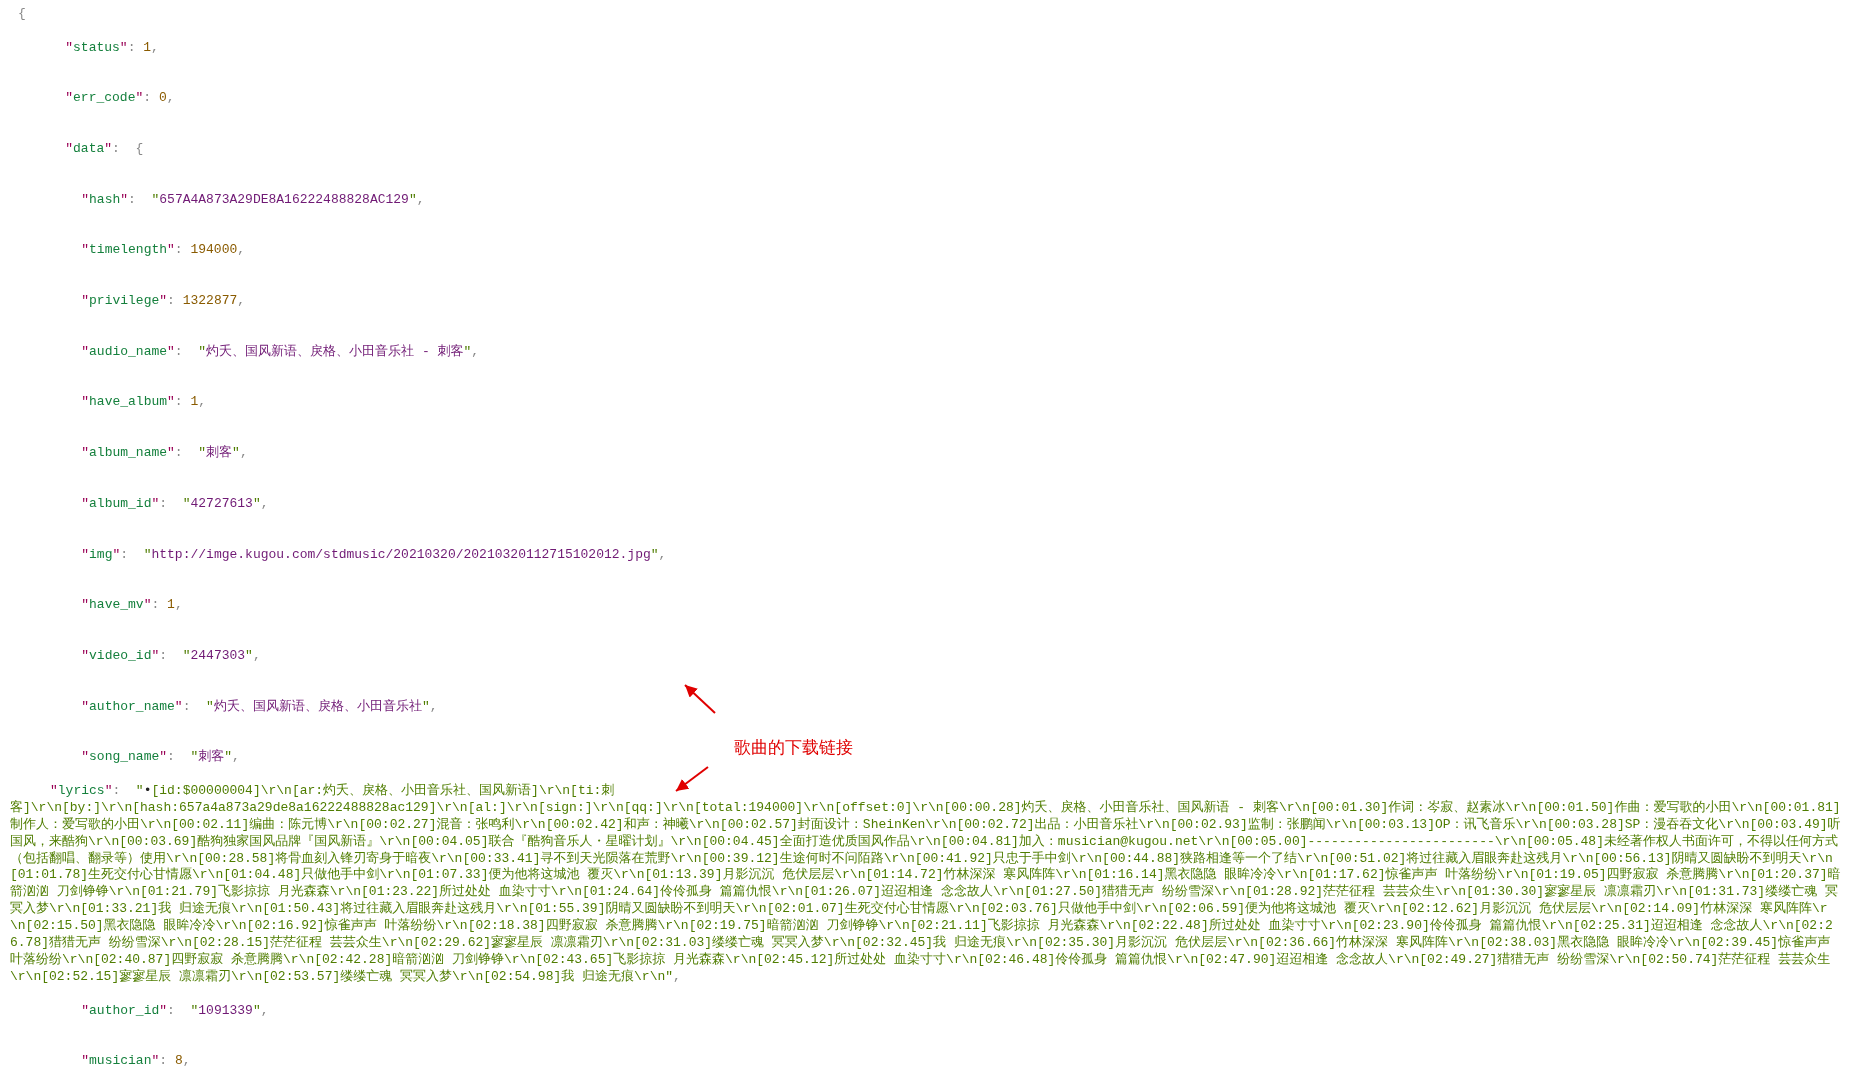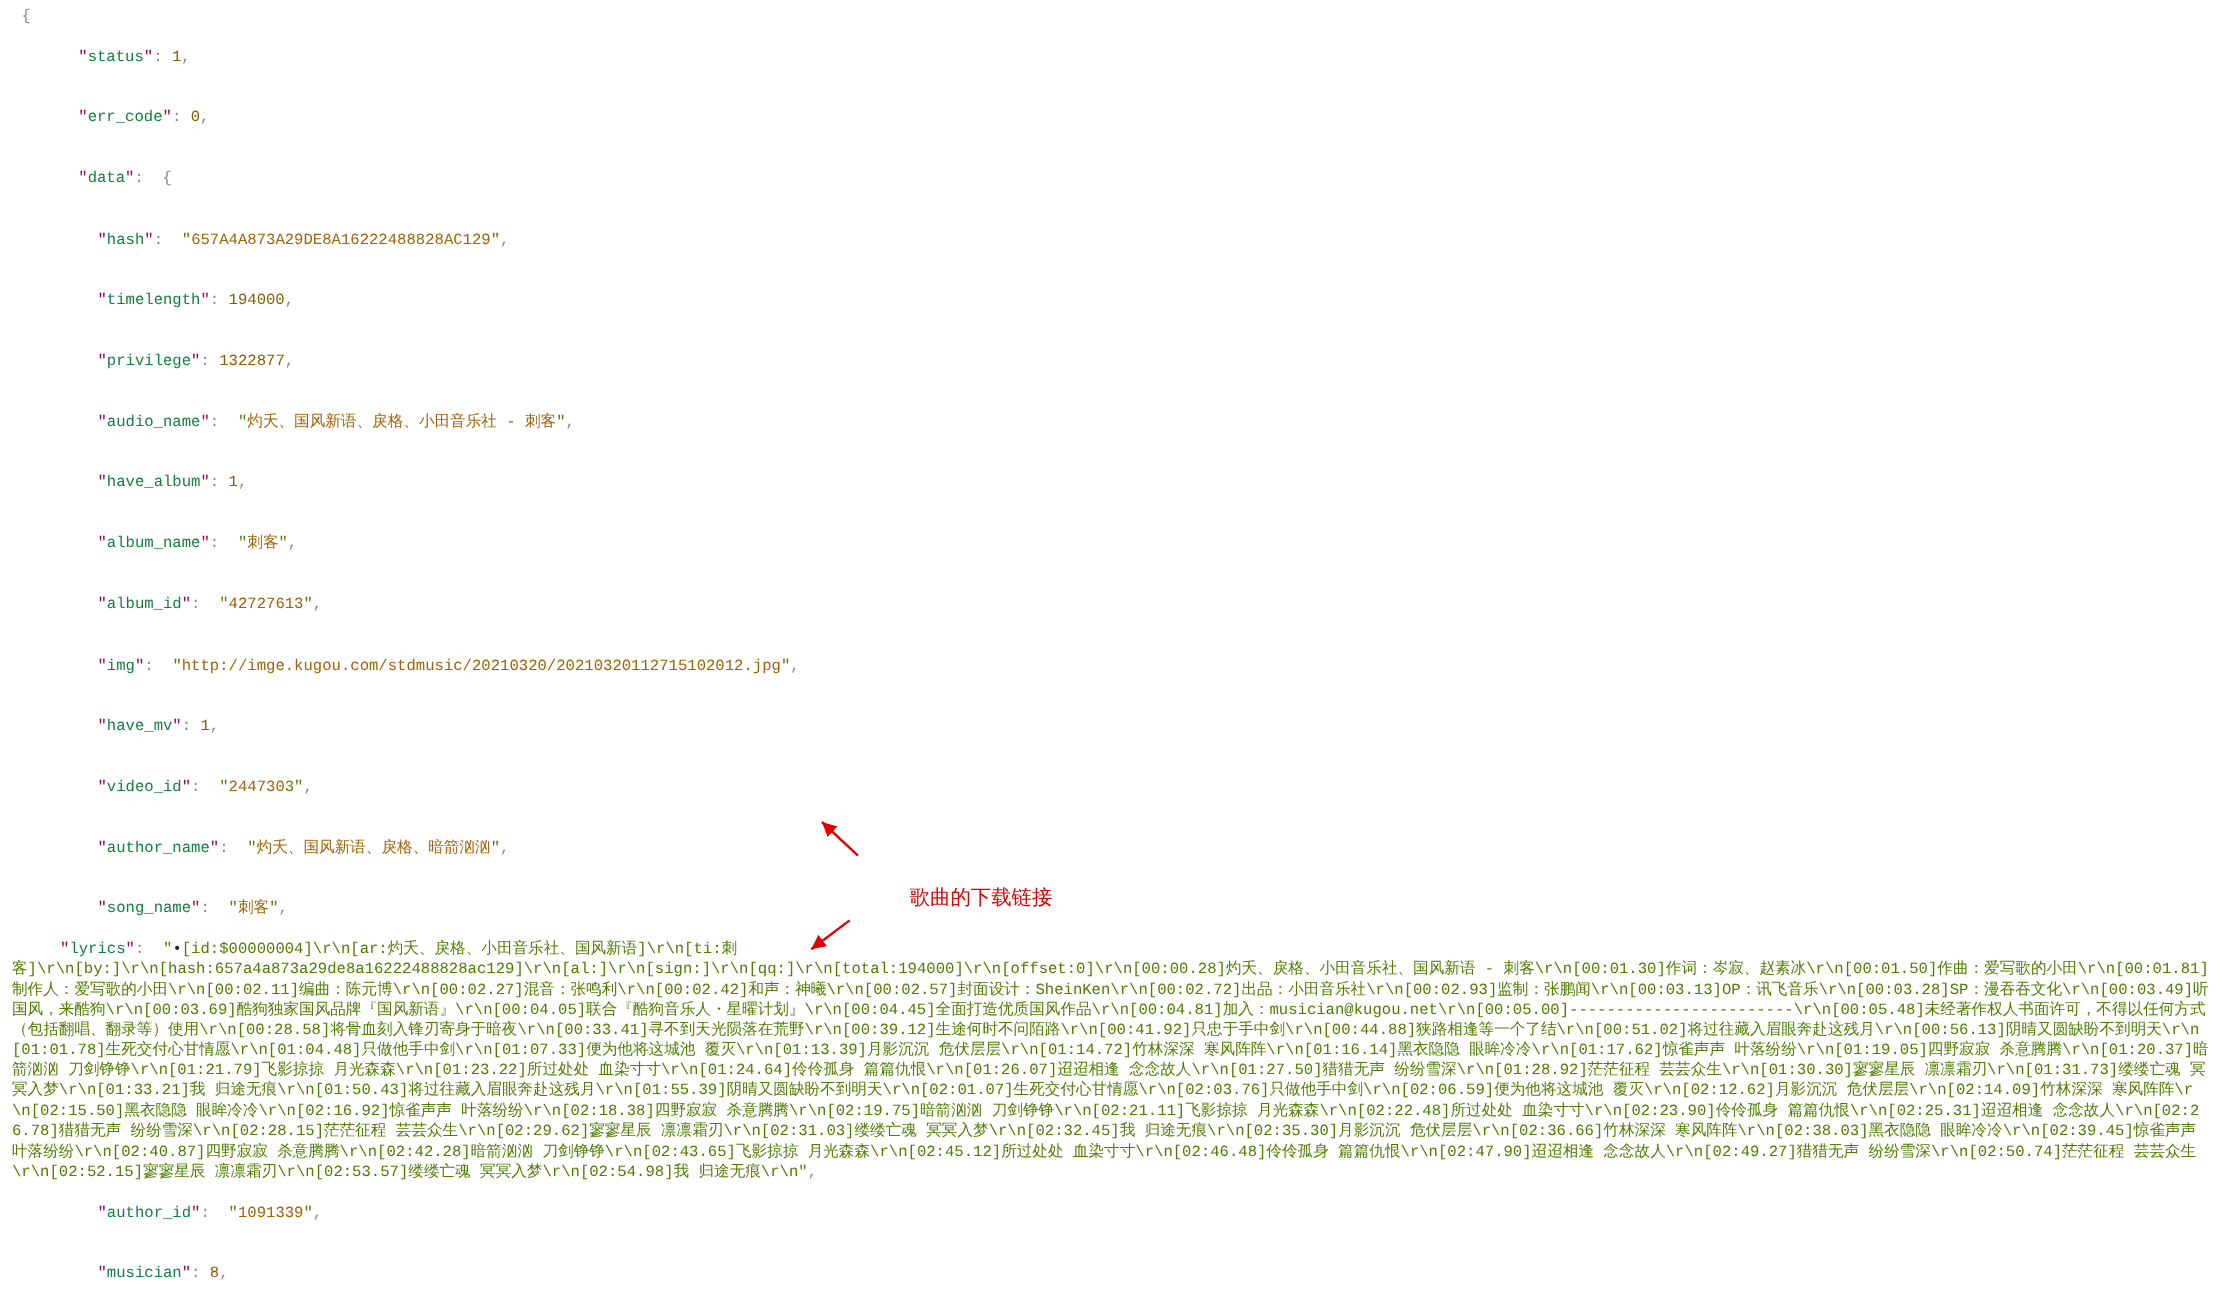--- a/index.html
+++ b/index.html
@@ -17,21 +17,21 @@
     position: relative;
   }
   .line {
     white-space: pre-wrap;
     word-break: break-all;
   }
   .ind0  { padding-left: 8px; }
   .ind1  { padding-left: 24px; }
   .ind2  { padding-left: 40px; }
   .key   { color: #15803d; }      
-  .str   { color: #a16207; }      
+  .str   { color: #701a75; }      
   .num   { color: #8a5b00; }      
   .punc  { color: #888; }         
   .quote { color: #4F7D00; }      
   .kquote{ color: #990055; }      
   .bullet{ color: #222; }
   .lyrics-block {
     white-space: pre-wrap;
     word-break: break-all;
     color: #4F7D00;
   }
@@ -91,21 +91,21 @@
   <div class="line ind2">
     <span class="kquote">"</span><span class="key">img</span><span class="kquote">"</span><span class="punc">:  </span><span class="quote">"</span><span class="str">http://imge.kugou.com/stdmusic/20210320/20210320112715102012.jpg</span><span class="quote">"</span><span class="punc">,</span>
   </div>
   <div class="line ind2">
     <span class="kquote">"</span><span class="key">have_mv</span><span class="kquote">"</span><span class="punc">: </span><span class="num">1</span><span class="punc">,</span>
   </div>
   <div class="line ind2">
     <span class="kquote">"</span><span class="key">video_id</span><span class="kquote">"</span><span class="punc">:  </span><span class="quote">"</span><span class="str">2447303</span><span class="quote">"</span><span class="punc">,</span>
   </div>
   <div class="line ind2">
-    <span class="kquote">"</span><span class="key">author_name</span><span class="kquote">"</span><span class="punc">:  </span><span class="quote">"</span><span class="str">灼夭、国风新语、戾格、暗箭汹汹</span><span class="quote">"</span><span class="punc">,</span>
+    <span class="kquote">"</span><span class="key">author_name</span><span class="kquote">"</span><span class="punc">:  </span><span class="quote">"</span><span class="str">灼夭、国风新语、戾格、小田音乐社</span><span class="quote">"</span><span class="punc">,</span>
   </div>
   <div class="line ind2">
     <span class="kquote">"</span><span class="key">song_name</span><span class="kquote">"</span><span class="punc">:  </span><span class="quote">"</span><span class="str">刺客</span><span class="quote">"</span><span class="punc">,</span>
   </div>
 
   <div class="lyrics-block"><span style="padding-left:40px;"></span><span class="kquote">"</span><span class="key">lyrics</span><span class="kquote">"</span><span class="punc">:  </span><span class="quote">"</span><span class="bullet">•</span><span>[id:$00000004]\r\n[ar:灼夭、戾格、小田音乐社、国风新语]\r\n[ti:刺</span>
 <span>客]\r\n[by:]\r\n[hash:657a4a873a29de8a16222488828ac129]\r\n[al:]\r\n[sign:]\r\n[qq:]\r\n[total:194000]\r\n[offset:0]\r\n[00:00.28]灼夭、戾格、小田音乐社、国风新语 - 刺客\r\n[00:01.30]作词：岑寂、赵素冰\r\n[00:01.50]作曲：爱写歌的小田\r\n[00:01.81]制作人：爱写歌的小田\r\n[00:02.11]编曲：陈元博\r\n[00:02.27]混音：张鸣利\r\n[00:02.42]和声：神曦\r\n[00:02.57]封面设计：SheinKen\r\n[00:02.72]出品：小田音乐社\r\n[00:02.93]监制：张鹏闻\r\n[00:03.13]OP：讯飞音乐\r\n[00:03.28]SP：漫吞吞文化\r\n[00:03.49]听国风，来酷狗\r\n[00:03.69]酷狗独家国风品牌『国风新语』\r\n[00:04.05]联合『酷狗音乐人・星曜计划』\r\n[00:04.45]全面打造优质国风作品\r\n[00:04.81]加入：musician@kugou.net\r\n[00:05.00]------------------------\r\n[00:05.48]未经著作权人书面许可，不得以任何方式（包括翻唱、翻录等）使用\r\n[00:28.58]将骨血刻入锋刃寄身于暗夜\r\n[00:33.41]寻不到天光陨落在荒野\r\n[00:39.12]生途何时不问陌路\r\n[00:41.92]只忠于手中剑\r\n[00:44.88]狭路相逢等一个了结\r\n[00:51.02]将过往藏入眉眼奔赴这残月\r\n[00:56.13]阴晴又圆缺盼不到明天\r\n[01:01.78]生死交付心甘情愿\r\n[01:04.48]只做他手中剑\r\n[01:07.33]便为他将这城池 覆灭\r\n[01:13.39]月影沉沉 危伏层层\r\n[01:14.72]竹林深深 寒风阵阵\r\n[01:16.14]黑衣隐隐 眼眸冷冷\r\n[01:17.62]惊雀声声 叶落纷纷\r\n[01:19.05]四野寂寂 杀意腾腾\r\n[01:20.37]暗箭汹汹 刀剑铮铮\r\n[01:21.79]飞影掠掠 月光森森\r\n[01:23.22]所过处处 血染寸寸\r\n[01:24.64]伶伶孤身 篇篇仇恨\r\n[01:26.07]迢迢相逢 念念故人\r\n[01:27.50]猎猎无声 纷纷雪深\r\n[01:28.92]茫茫征程 芸芸众生\r\n[01:30.30]寥寥星辰 凛凛霜刃\r\n[01:31.73]缕缕亡魂 冥冥入梦\r\n[01:33.21]我 归途无痕\r\n[01:50.43]将过往藏入眉眼奔赴这残月\r\n[01:55.39]阴晴又圆缺盼不到明天\r\n[02:01.07]生死交付心甘情愿\r\n[02:03.76]只做他手中剑\r\n[02:06.59]便为他将这城池 覆灭\r\n[02:12.62]月影沉沉 危伏层层\r\n[02:14.09]竹林深深 寒风阵阵\r\n[02:15.50]黑衣隐隐 眼眸冷冷\r\n[02:16.92]惊雀声声 叶落纷纷\r\n[02:18.38]四野寂寂 杀意腾腾\r\n[02:19.75]暗箭汹汹 刀剑铮铮\r\n[02:21.11]飞影掠掠 月光森森\r\n[02:22.48]所过处处 血染寸寸\r\n[02:23.90]伶伶孤身 篇篇仇恨\r\n[02:25.31]迢迢相逢 念念故人\r\n[02:26.78]猎猎无声 纷纷雪深\r\n[02:28.15]茫茫征程 芸芸众生\r\n[02:29.62]寥寥星辰 凛凛霜刃\r\n[02:31.03]缕缕亡魂 冥冥入梦\r\n[02:32.45]我 归途无痕\r\n[02:35.30]月影沉沉 危伏层层\r\n[02:36.66]竹林深深 寒风阵阵\r\n[02:38.03]黑衣隐隐 眼眸冷冷\r\n[02:39.45]惊雀声声 叶落纷纷\r\n[02:40.87]四野寂寂 杀意腾腾\r\n[02:42.28]暗箭汹汹 刀剑铮铮\r\n[02:43.65]飞影掠掠 月光森森\r\n[02:45.12]所过处处 血染寸寸\r\n[02:46.48]伶伶孤身 篇篇仇恨\r\n[02:47.90]迢迢相逢 念念故人\r\n[02:49.27]猎猎无声 纷纷雪深\r\n[02:50.74]茫茫征程 芸芸众生\r\n[02:52.15]寥寥星辰 凛凛霜刃\r\n[02:53.57]缕缕亡魂 冥冥入梦\r\n[02:54.98]我 归途无痕\r\n</span><span class="quote">"</span><span class="punc">,</span></div>
 
   <div class="line ind2">
     <span class="kquote">"</span><span class="key">author_id</span><span class="kquote">"</span><span class="punc">:  </span><span class="quote">"</span><span class="str">1091339</span><span class="quote">"</span><span class="punc">,</span>
@@ -125,15 +125,15 @@
 
   <svg class="arrow" style="left:672px; top:763px;" width="40" height="32">
     <defs>
       <marker id="ah2" markerWidth="8" markerHeight="8" refX="6" refY="3" orient="auto">
         <path d="M0,0 L6,3 L0,6 Z" fill="#e00000"></path>
       </marker>
     </defs>
     <line x1="36" y1="4" x2="4" y2="28" stroke="#e00000" stroke-width="2" marker-end="url(#ah2)"></line>
   </svg>
 
-  <div class="anno-text" style="left:758px; top:737px;">歌曲的下载链接</div>
+  <div class="anno-text" style="left:734px; top:737px;">歌曲的下载链接</div>
 
 </div>
 
 </body></html>

